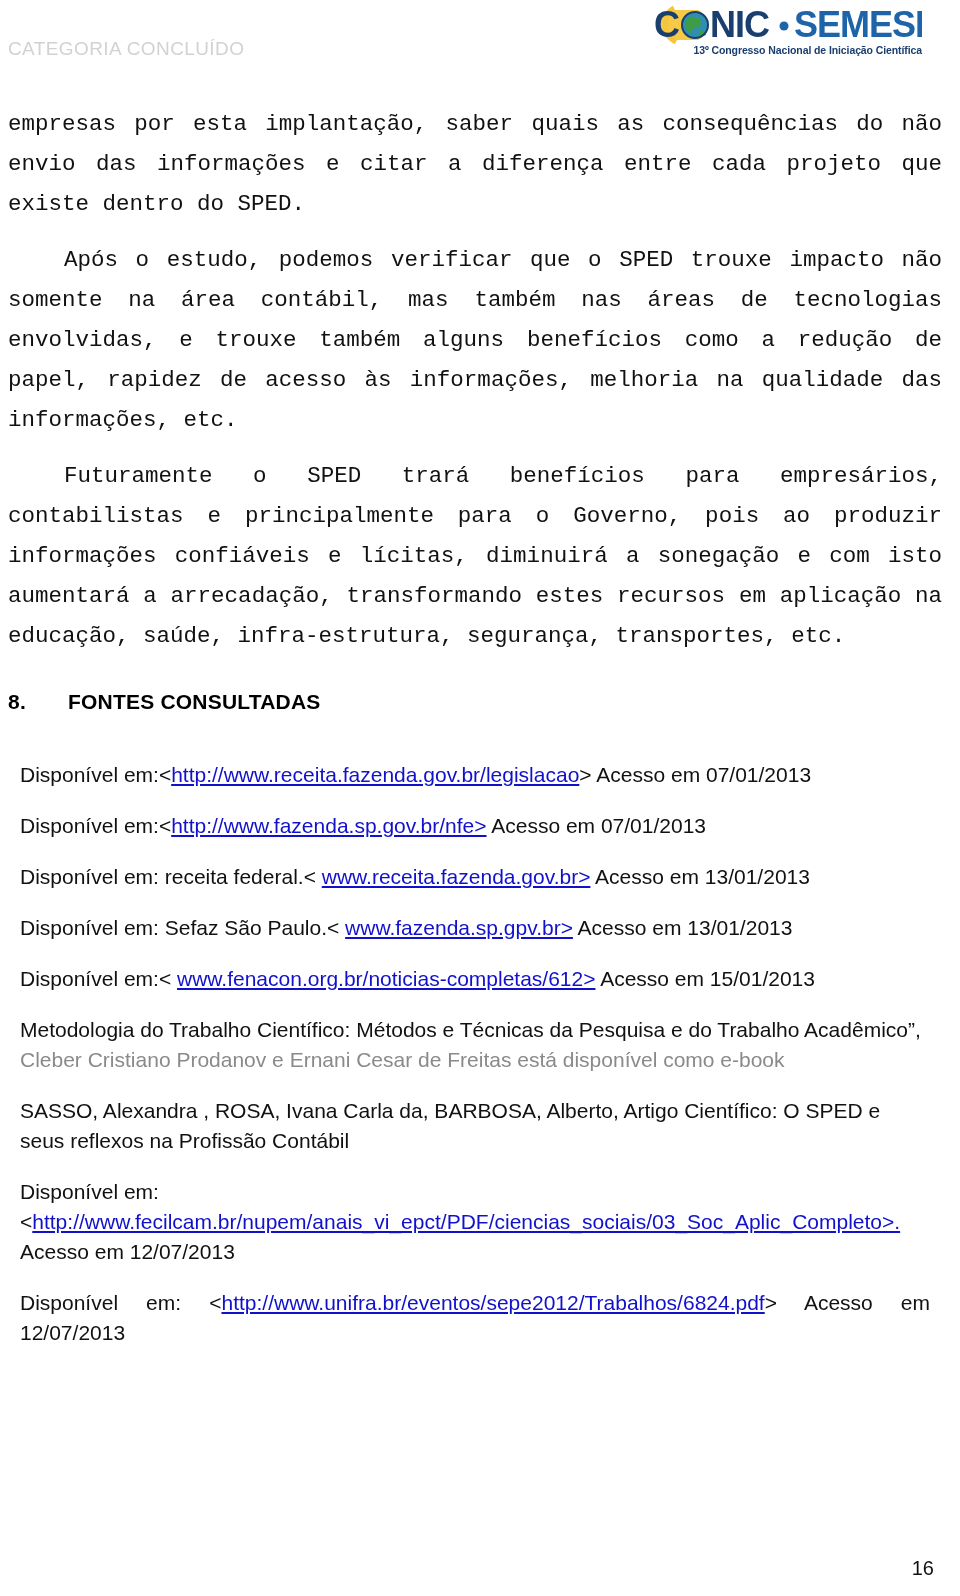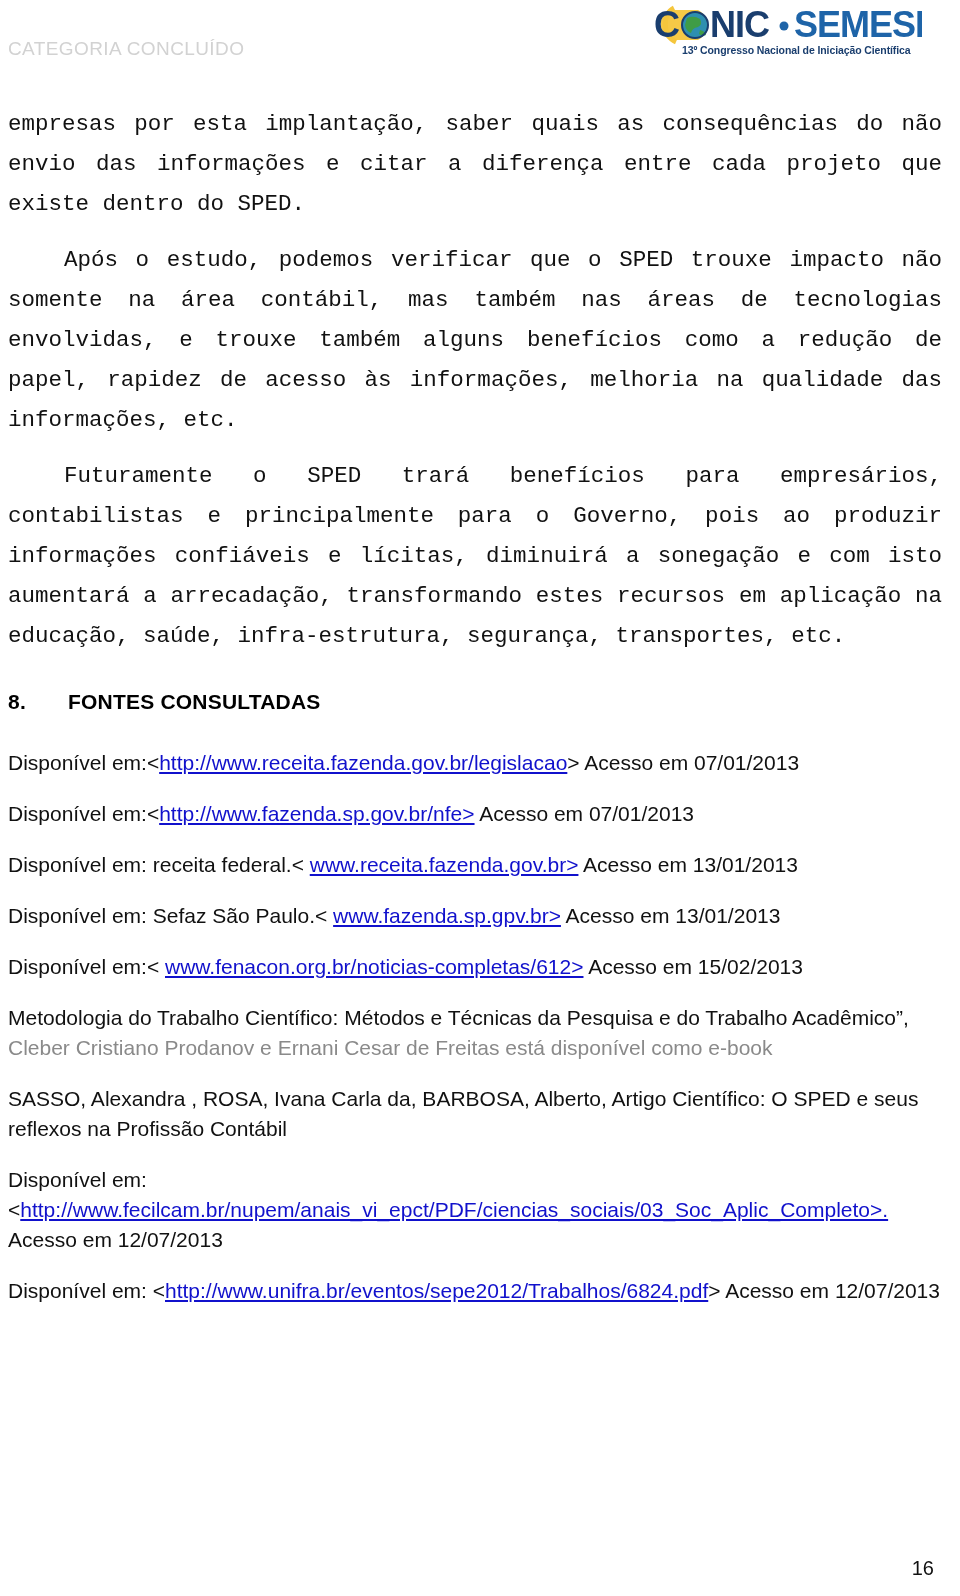--- a/index.html
+++ b/index.html
@@ -47,21 +47,21 @@
     width: 268px;
   }
   .logo-svg {
     display: block;
   }
   .logo-subtitle {
     position: absolute;
     left: 28px;
     top: 40px;
     width: 240px;
-    text-align: left;
+    text-align: right;
     font-size: 10.5px;
     font-weight: bold;
     color: #1a3e6e;
     letter-spacing: -0.1px;
     white-space: nowrap;
   }
 
   
   .doc-body {
     position: absolute;
@@ -92,21 +92,21 @@
     font-weight: bold;
     line-height: 40px;
     letter-spacing: 0.2px;
   }
   .section-heading .num {
     display: inline-block;
     width: 60px;
   }
 
   .ref-list {
-    margin: 0;
+    margin: 12px;
     padding: 0;
     list-style: none;
   }
   .ref-item {
     font-size: 21px;
     line-height: 30px;
     margin-bottom: 21px;
     color: #111111;
     white-space: nowrap;
   }
@@ -209,21 +209,21 @@
 
     <li class="ref-item">
       <span>Disponível em: receita federal.&lt;</span> <span class="link">www.receita.fazenda.gov.br&gt;</span><span> Acesso em 13/01/2013</span>
     </li>
 
     <li class="ref-item">
       <span>Disponível em: Sefaz São Paulo.&lt;</span> <span class="link">www.fazenda.sp.gpv.br&gt;</span><span> Acesso em 13/01/2013</span>
     </li>
 
     <li class="ref-item">
-      <span>Disponível em:&lt;</span> <span class="link">www.fenacon.org.br/noticias-completas/612&gt;</span><span> Acesso em 15/02/2013</span>
+      <span>Disponível em:&lt;</span> <span class="link">www.fenacon.org.br/noticias-completas/612&gt;</span><span> Acesso em 15/01/2013</span>
     </li>
 
     <li class="ref-block">
       <span class="blk">Metodologia do Trabalho Científico: Métodos e Técnicas da Pesquisa e do Trabalho Acadêmico”,</span><span class="gray"> Cleber Cristiano Prodanov e Ernani Cesar de Freitas está disponível como e-book</span>
     </li>
 
     <li class="ref-block">
       <span>SASSO, Alexandra , ROSA, Ivana Carla da, BARBOSA, Alberto, Artigo Científico: O SPED e seus reflexos na Profissão Contábil</span>
     </li>
 

